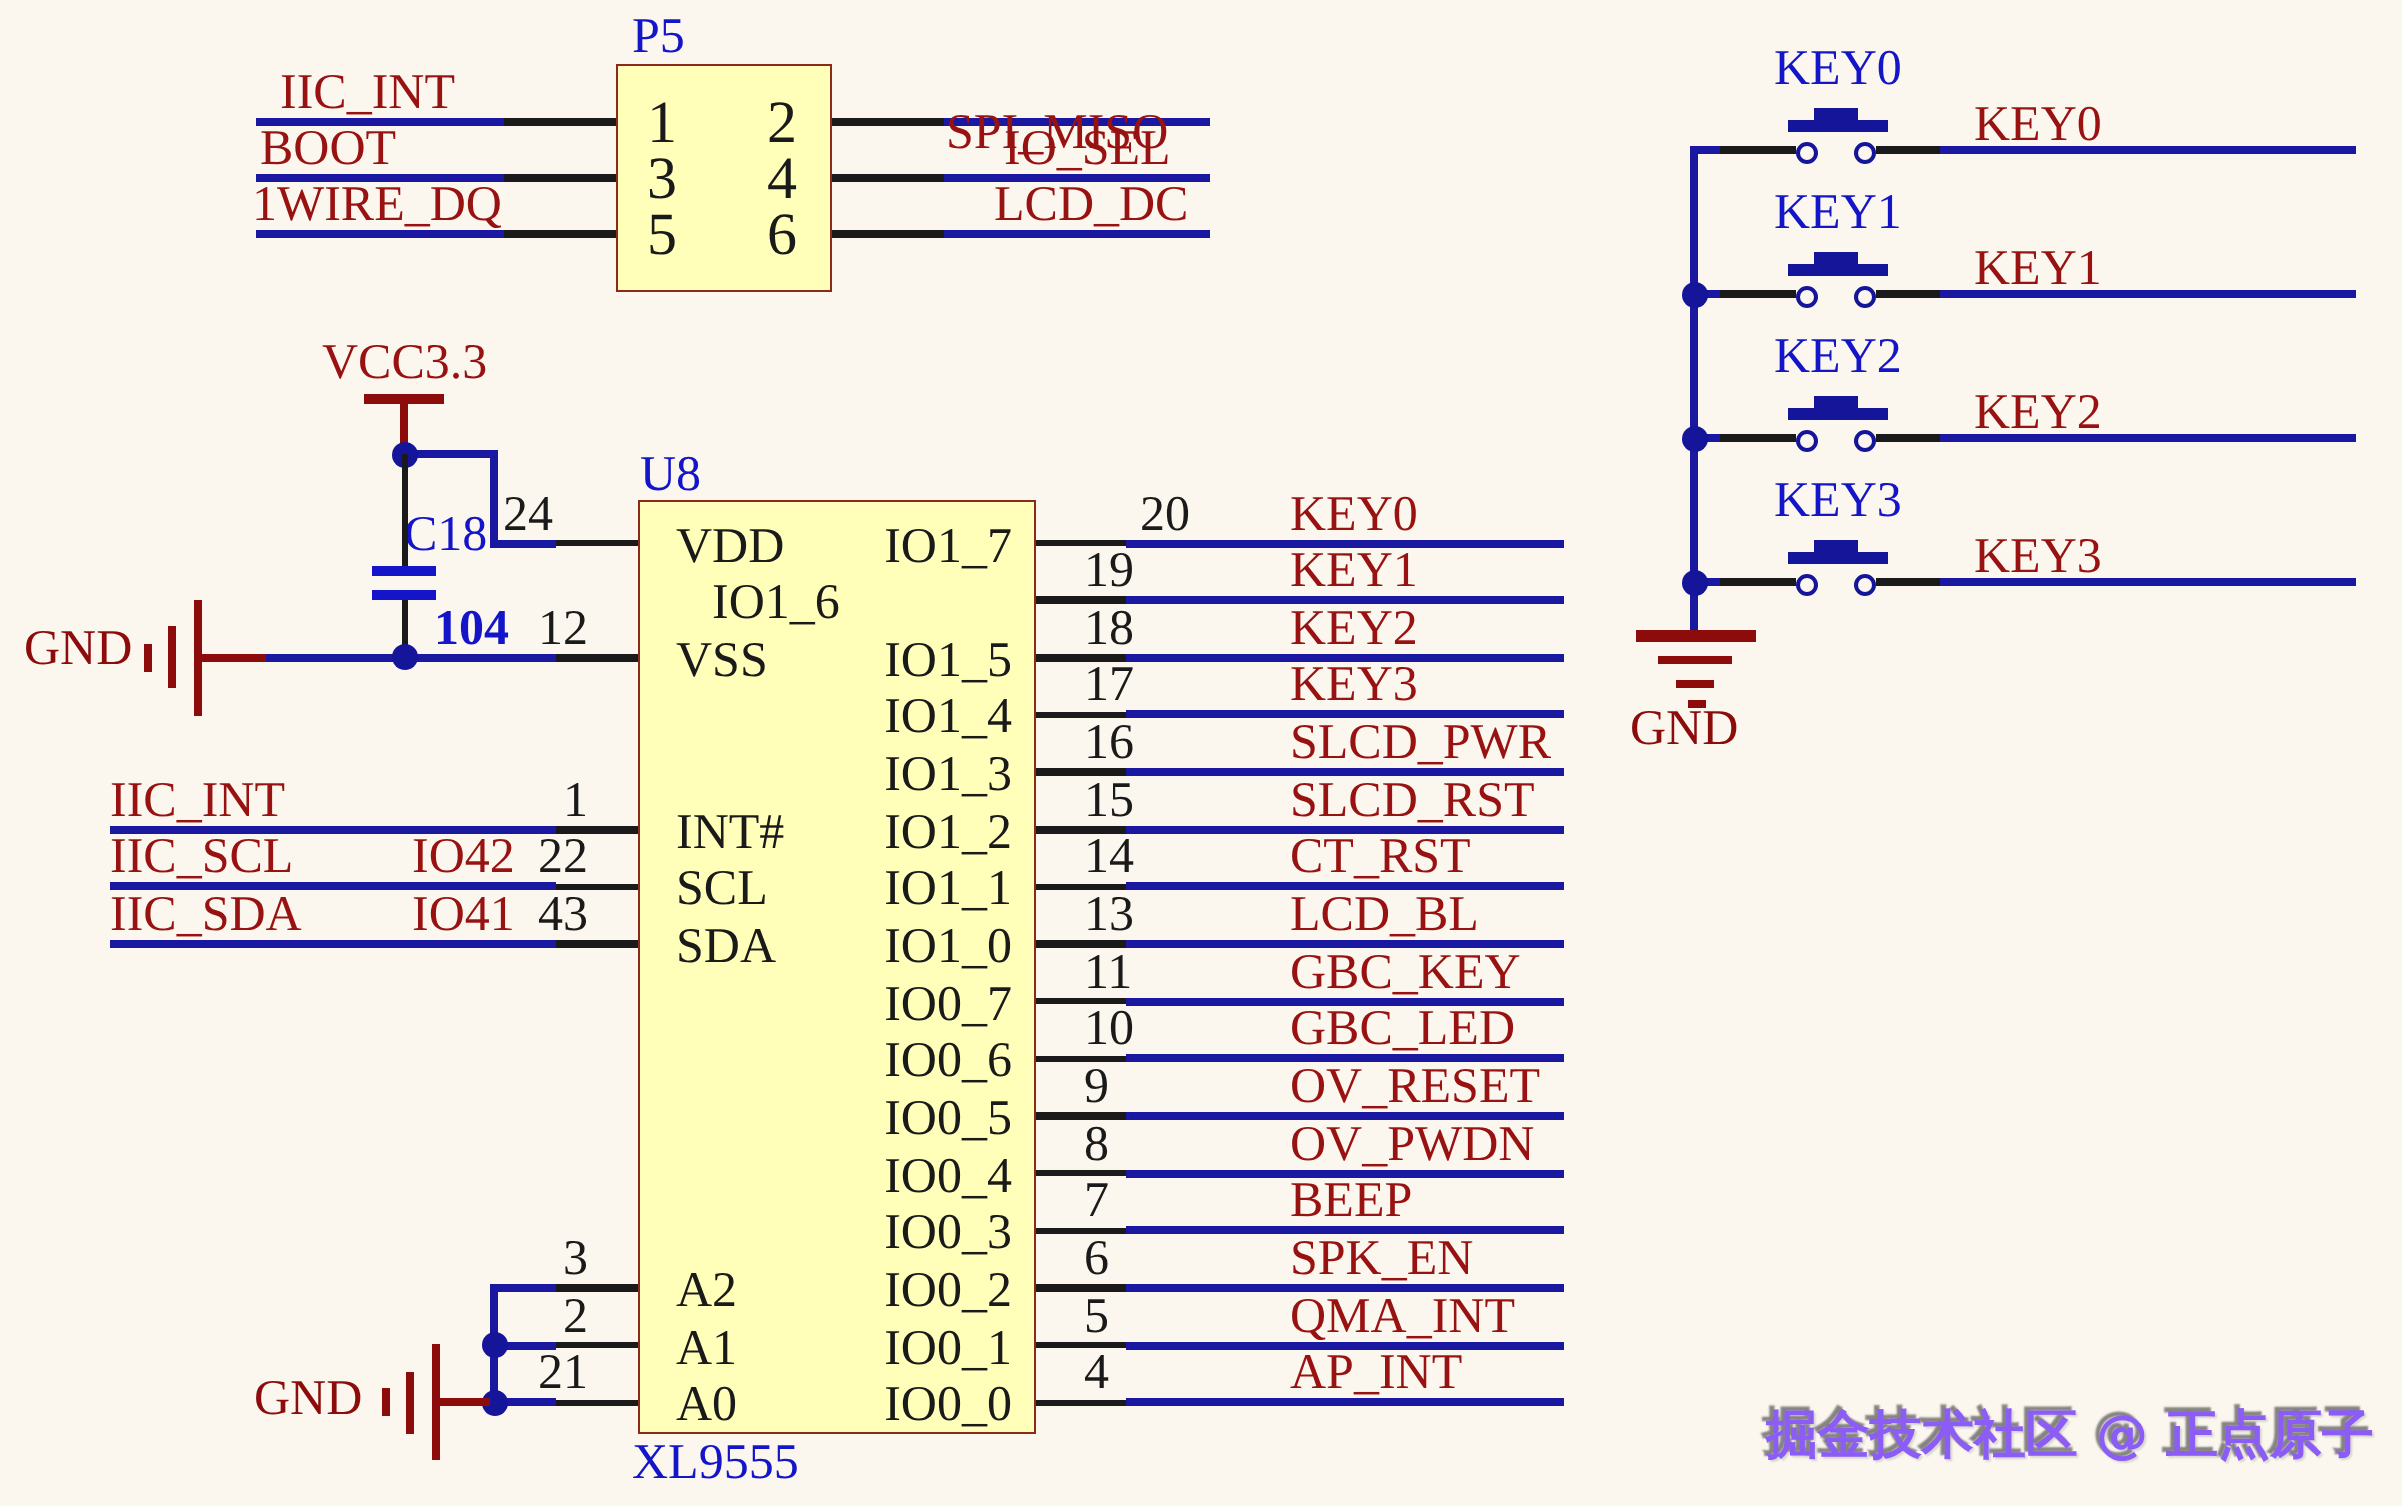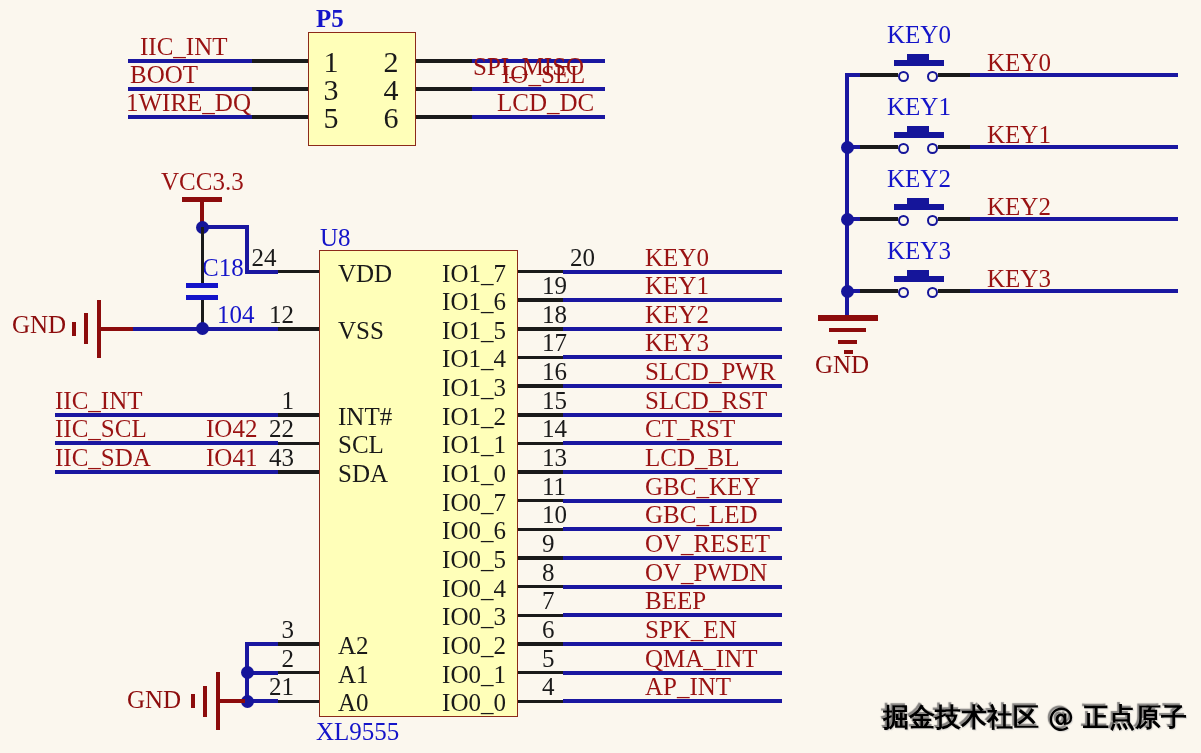--- a/index.html
+++ b/index.html
@@ -6,32 +6,32 @@
   .sch{position:relative;width:1201px;height:753px;background:#fbf7ee;
        font-family:"Liberation Serif","DejaVu Serif",serif;overflow:hidden;}
   .sch div{position:absolute;box-sizing:border-box;}
   .txt{font-size:25px;line-height:25px;white-space:nowrap;}
   .big{font-size:30px;line-height:30px;}
   .net{color:#991212;}
   .des{color:#1414c9;}
   .blk{color:#1a1a1a;}
   .icbox{left:319px;top:250px;width:199px;height:467px;background:#ffffb9;border:1.6px solid #8c2a1a;}
   .p5box{left:308px;top:32px;width:108px;height:114px;background:#ffffb9;border:1.6px solid #8c2a1a;}
-  .p5lab{left:316px;top:6px;font-weight:bold;}
+  .p5lab{left:316px;top:6px;}
   .u8lab{left:320px;top:225px;}
   .partlab{left:316px;top:719px;}
   .vcclab{left:161px;top:169px;}
   .c18lab{left:202px;top:255px;text-align:right;}
-  .c18val{left:217px;top:302px;}
+  .c18val{left:217px;top:302px;font-weight:bold;}
   .g1lab{left:12px;top:312px;}
   .g2lab{left:127px;top:687px;}
   .g3lab{left:815px;top:352px;color:#8c0c0c;}
   .g1lab,.g2lab{color:#8c0c0c;}
   .wm{right:14px;top:700px;font-family:"DejaVu Sans","Liberation Sans",sans-serif;
-      font-size:26px;font-weight:bold;color:#000000;white-space:nowrap;
+      font-size:26px;font-weight:bold;color:#8b5cf6;white-space:nowrap;
       text-shadow:-2px -2px 1px #858381,1px 1px 1px #d8d6d2;}
 </style>
 </head>
 <body>
 
 <div class="sch" id="sch">
 
   <div class="p5box"></div>
   <div class="icbox"></div>
 
@@ -70,21 +70,21 @@
     <div style="left: 472px; top: 115px; width: 133px; height: 4px; background: rgb(26, 23, 160);"></div>
     <div class="txt net" style="left: 497px; top: 90px;">LCD_DC</div>
     <div style="left: 518px; top: 269.75px; width: 45px; height: 3.5px; background: rgb(26, 26, 26);"></div>
     <div style="left: 563px; top: 269.5px; width: 219px; height: 4px; background: rgb(26, 23, 160);"></div>
     <div class="txt blk" style="left: 570px; top: 244.5px;">20</div>
     <div class="txt blk" style="left: 356px; top: 260.5px; width: 150px; text-align: right;">IO1_7</div>
     <div class="txt net" style="left: 645px; top: 244.5px;">KEY0</div>
     <div style="left: 518px; top: 298.4px; width: 45px; height: 3.5px; background: rgb(26, 26, 26);"></div>
     <div style="left: 563px; top: 298.15px; width: 219px; height: 4px; background: rgb(26, 23, 160);"></div>
     <div class="txt blk" style="left: 542px; top: 273.15px;">19</div>
-    <div class="txt blk" style="left: 356px; top: 289.15px; width: 150px; text-align: right;">IO1_6</div>
+    <div class="txt blk" style="left: 356px; top: 289.15px; width: 150px; text-align: left;">IO1_6</div>
     <div class="txt net" style="left: 645px; top: 273.15px;">KEY1</div>
     <div style="left: 518px; top: 327.05px; width: 45px; height: 3.5px; background: rgb(26, 26, 26);"></div>
     <div style="left: 563px; top: 326.8px; width: 219px; height: 4px; background: rgb(26, 23, 160);"></div>
     <div class="txt blk" style="left: 542px; top: 301.8px;">18</div>
     <div class="txt blk" style="left: 356px; top: 317.8px; width: 150px; text-align: right;">IO1_5</div>
     <div class="txt net" style="left: 645px; top: 301.8px;">KEY2</div>
     <div style="left: 518px; top: 355.7px; width: 45px; height: 3.5px; background: rgb(26, 26, 26);"></div>
     <div style="left: 563px; top: 355.45px; width: 219px; height: 4px; background: rgb(26, 23, 160);"></div>
     <div class="txt blk" style="left: 542px; top: 330.45px;">17</div>
     <div class="txt blk" style="left: 356px; top: 346.45px; width: 150px; text-align: right;">IO1_4</div>

